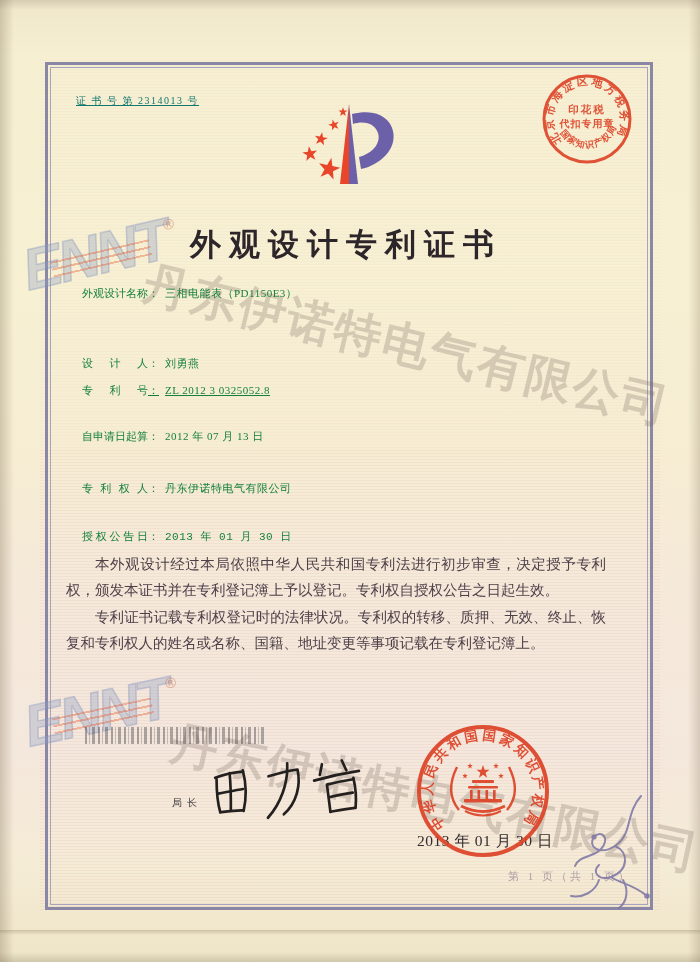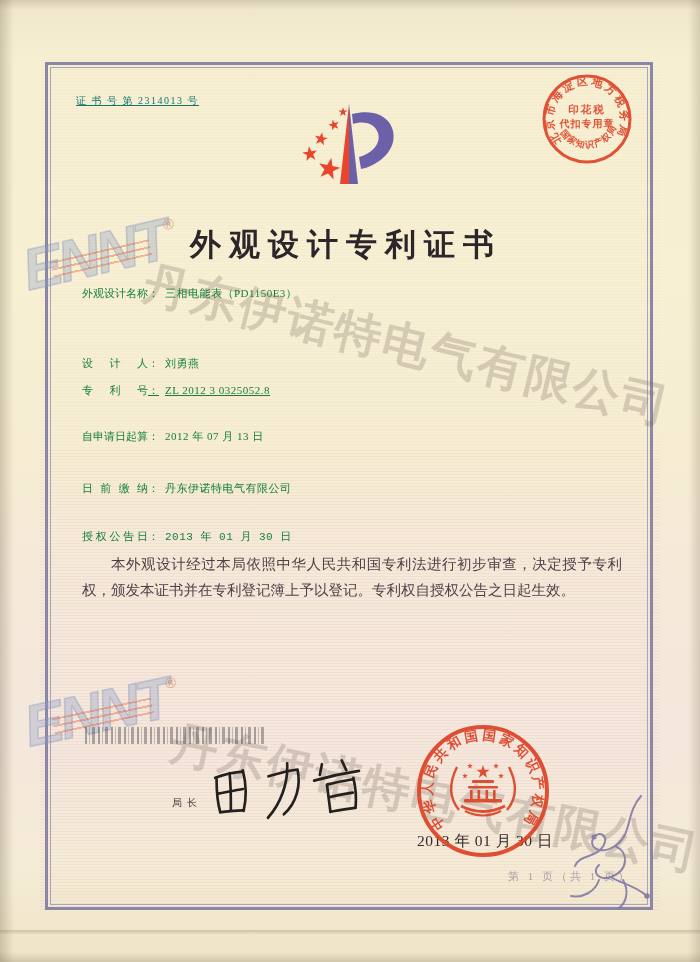--- a/index.html
+++ b/index.html
@@ -55,21 +55,21 @@
     font-size:31px;font-weight:700;letter-spacing:8px;color:#2c252a;margin-top:28px;}
 
   
   .field{position:absolute;left:82px;z-index:2;font-size:11px;color:#15803d;white-space:nowrap;}
   .flabel{display:inline-block;width:6em;text-align:justify;text-align-last:justify;}
   .fcolon{margin-right:6px;}
   .fvalue{letter-spacing:.5px;}
   .f0{top:286px;} .f1{top:356px;} .f2{top:383px;text-decoration:underline;} .f3{top:429px;} .f4{top:481px;} .f5{top:529px;font-family:Liberation Mono, monospace;}
 
   
-  .paras{position:absolute;left:82px;top:551px;width:540px;z-index:2;
+  .paras{position:absolute;left:66px;top:551px;width:540px;z-index:2;
     font-size:14.5px;line-height:26.3px;color:#4d4149;text-align:justify;}
   .paras p{margin:0;text-indent:2em;}
 
   
   .barcode{position:absolute;left:85px;top:727px;width:180px;height:17px;z-index:2;opacity:.55;
     background:repeating-linear-gradient(90deg,
       rgba(55,55,65,.75) 0 2px,rgba(55,55,65,0) 2px 4px,
       rgba(55,55,65,.45) 4px 5px,rgba(55,55,65,0) 5px 7px,
       rgba(55,55,65,.70) 7px 10px,rgba(55,55,65,0) 10px 13px);}
 
@@ -138,28 +138,29 @@
 <div class="field f1">
   <span class="flabel">设计人</span><span class="fcolon">：</span><span class="fvalue">刘勇燕</span>
 </div>
 <div class="field f2">
   <span class="flabel">专利号</span><span class="fcolon">：</span><span class="fvalue">ZL 2012 3 0325052.8</span>
 </div>
 <div class="field f3">
   <span class="flabel">自申请日起算</span><span class="fcolon">：</span><span class="fvalue">2012 年 07 月 13 日</span>
 </div>
 <div class="field f4">
-  <span class="flabel">日前缴纳</span><span class="fcolon">：</span><span class="fvalue">丹东伊诺特电气有限公司</span>
+  <span class="flabel">专利权人</span><span class="fcolon">：</span><span class="fvalue">丹东伊诺特电气有限公司</span>
 </div>
 <div class="field f5">
   <span class="flabel">授权公告日</span><span class="fcolon">：</span><span class="fvalue">2013 年 01 月 30 日</span>
 </div>
 
 <div class="paras">
   <p>本外观设计经过本局依照中华人民共和国专利法进行初步审查，决定授予专利权，颁发本证书并在专利登记簿上予以登记。专利权自授权公告之日起生效。</p>
+  <p>专利证书记载专利权登记时的法律状况。专利权的转移、质押、无效、终止、恢复和专利权人的姓名或名称、国籍、地址变更等事项记载在专利登记簿上。</p>
 </div>
 
 <div class="barcode"></div>
 
 <div class="signer-title">局长</div>
 <svg class="signature" viewBox="0 0 240 110" aria-label="田力普">
   <g fill="none" stroke="#23201f" stroke-width="4" stroke-linecap="round" stroke-linejoin="round" transform="rotate(-3 120 55)">
 
     <path d="M14,30 C13,50 14,68 17,80"></path>
     <path d="M12,28 C28,23 44,21 54,21"></path>

